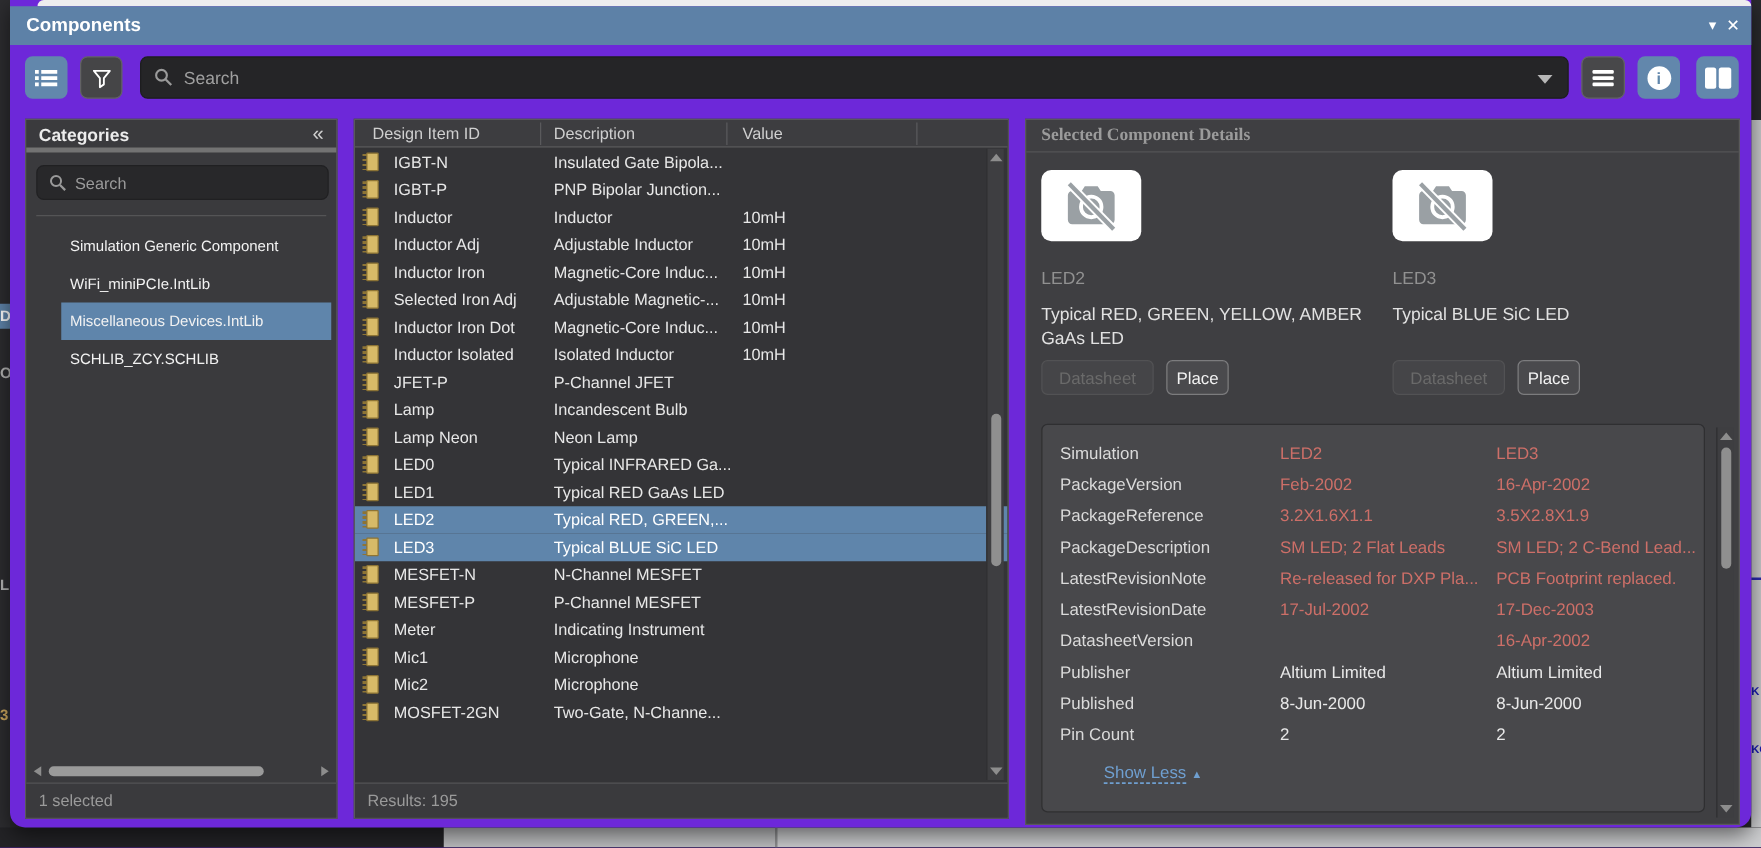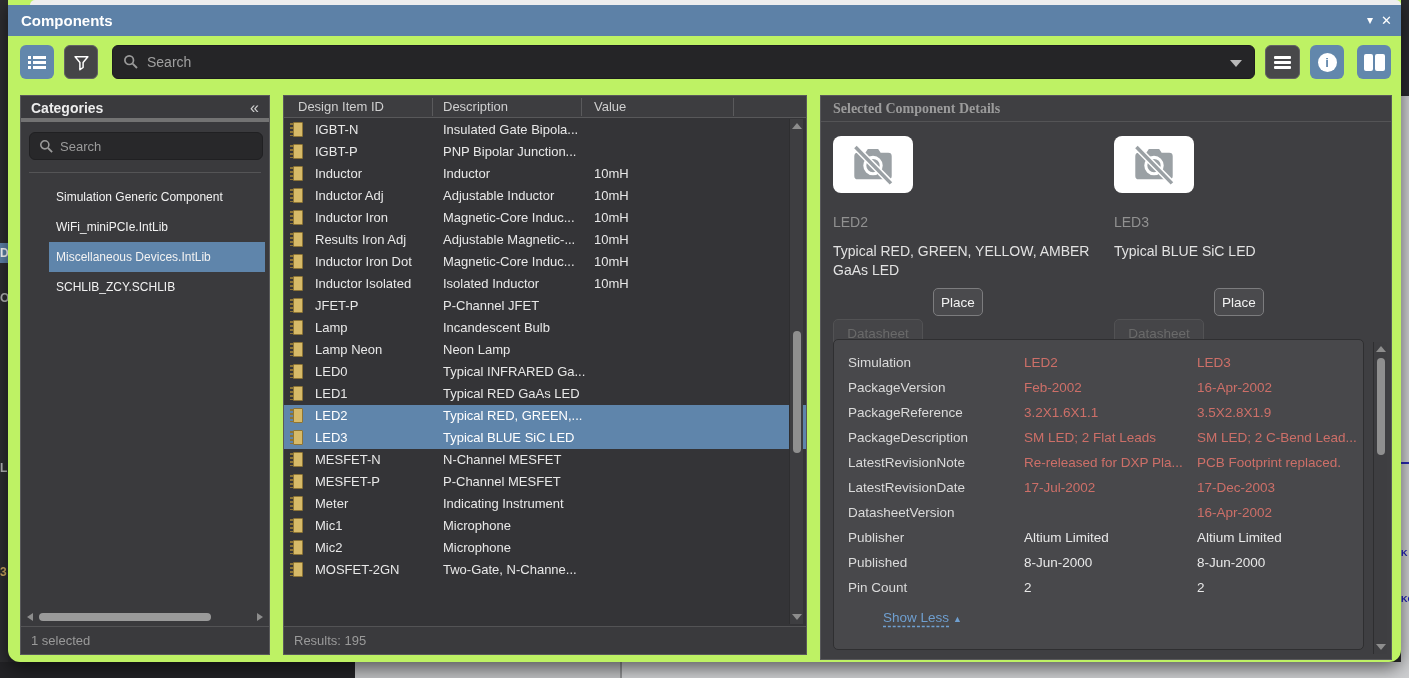--- a/index.html
+++ b/index.html
@@ -19,21 +19,21 @@
   .frag-4{left:0;top:562px;color:#cfa95e;}
   .bg-right{position:absolute;left:1401px;top:96px;width:8px;height:566px;background:#cdced0;}
   .bg-right .hline{position:absolute;left:0;top:366px;width:8px;height:2px;background:#2a2ab0;}
   .bg-right .rfrag{position:absolute;left:0;width:8px;font-size:9px;color:#1a1ab5;font-weight:bold;overflow:hidden;}
   .rf1{top:452px;} .rf2{top:498px;}
   .bg-bottom{position:absolute;left:0;top:662px;width:1409px;height:16px;background:#232326;}
   .bg-bottom .seg1{position:absolute;left:355px;top:0;width:265px;height:16px;background:#bfc0c2;}
   .bg-bottom .seg2{position:absolute;left:620px;top:0;width:789px;height:16px;background:#cdced0;border-left:2px solid #8f9092;}
 
   
-  .panel{position:absolute;left:8px;top:0;width:1393px;height:662px;background:#bef264;
+  .panel{position:absolute;left:8px;top:0;width:1393px;height:662px;background:#6d28d9;
          border-radius:0 0 12px 12px;box-shadow:0 6px 18px rgba(0,0,0,.55);}
   .panel-topedge{position:absolute;left:22px;top:0;right:0;height:5px;background:#ededee;border-radius:8px 8px 0 0;}
   .titlebar{position:absolute;left:0;top:5px;right:0;height:31px;background:var(--titlebar);}
   .titlebar .title{position:absolute;left:13px;top:0;line-height:31px;font-size:15px;font-weight:bold;color:#fff;}
   .win-ico{position:absolute;top:0;line-height:31px;color:#fff;font-size:12px;cursor:default;}
   .win-drop{right:28px;} .win-close{right:9px;font-size:13px;}
 
   
   .toolbar{position:absolute;left:0;top:36px;right:0;height:52px;}
   .tbtn{position:absolute;top:9px;width:34px;height:34px;border-radius:6px;display:flex;align-items:center;justify-content:center;}
@@ -104,21 +104,21 @@
   .p-det{left:812px;top:95px;width:572px;height:565px;background:#3f3f42;}
   .det-head{position:absolute;left:0;top:0;right:0;height:26px;border-bottom:1px solid #545456;}
   .det-head .t{position:absolute;left:12px;top:0;line-height:25px;font-size:14px;font-weight:bold;color:#9b9b9b;font-family:Liberation Serif, serif;}
   .det-card{position:absolute;top:32px;width:272px;height:200px;}
   .card2{left:293px;} .card1{left:12px;}
   .img-ph{position:absolute;left:0;top:8px;width:80px;height:57px;background:#fff;border-radius:8px;display:flex;align-items:center;justify-content:center;}
   .det-name{position:absolute;left:0;top:86px;font-size:14px;color:#919191;}
   .det-desc{position:absolute;left:0;top:114px;width:268px;font-size:14px;color:#e2e2e2;line-height:19px;}
   .det-btns{position:absolute;left:0;top:160px;height:28px;}
   .btn{position:absolute;top:0;height:28px;border-radius:5px;font-family:"Liberation Sans",sans-serif;font-size:13.5px;background:#454548;}
-  .btn-datasheet{left:0;width:90px;border:1px solid #525254;color:#6a6a6a;margin-top:31px;}
+  .btn-datasheet{left:0;width:90px;border:1px solid #525254;color:#6a6a6a;}
   .btn-place{left:100px;width:50px;border:1px solid #7c7c7e;color:#f2f2f2;background:#4a4a4d;}
   .props{position:absolute;left:12px;top:243px;width:531px;height:311px;background:#48484b;border:1px solid #2f2f31;border-radius:5px;}
   .prop-row{position:relative;height:25px;}
   .props-list{position:absolute;left:0;top:10px;right:0;}
   .p-label{position:absolute;left:14px;line-height:25px;font-size:13.5px;color:#dadada;}
   .p-val{position:absolute;left:190px;line-height:25px;font-size:13.5px;color:#e8e8e8;white-space:nowrap;}
   .p-val.v2{left:363px;}
   .p-val.mod{color:var(--modified-value);}
   .show-less{position:absolute;left:14px;top:270px;font-size:13.5px;color:var(--link);text-decoration:underline dashed;text-underline-offset:4px;cursor:pointer;margin-left:35px;}
   .show-less .sl-arr{font-size:9px;text-decoration:none;display:inline-block;margin-left:4px;}
@@ -281,21 +281,21 @@
             </span>
             <span class="cell c-id">Inductor Iron</span>
             <span class="cell c-desc">Magnetic-Core Induc...</span>
             <span class="cell c-val">10mH</span>
           </div>
           <div class="t-row">
             <span class="chip">
               <span class="pins"></span>
               <span class="bdy"></span>
             </span>
-            <span class="cell c-id">Results Iron Adj</span>
+            <span class="cell c-id">Selected Iron Adj</span>
             <span class="cell c-desc">Adjustable Magnetic-...</span>
             <span class="cell c-val">10mH</span>
           </div>
           <div class="t-row">
             <span class="chip">
               <span class="pins"></span>
               <span class="bdy"></span>
             </span>
             <span class="cell c-id">Inductor Iron Dot</span>
             <span class="cell c-desc">Magnetic-Core Induc...</span>

